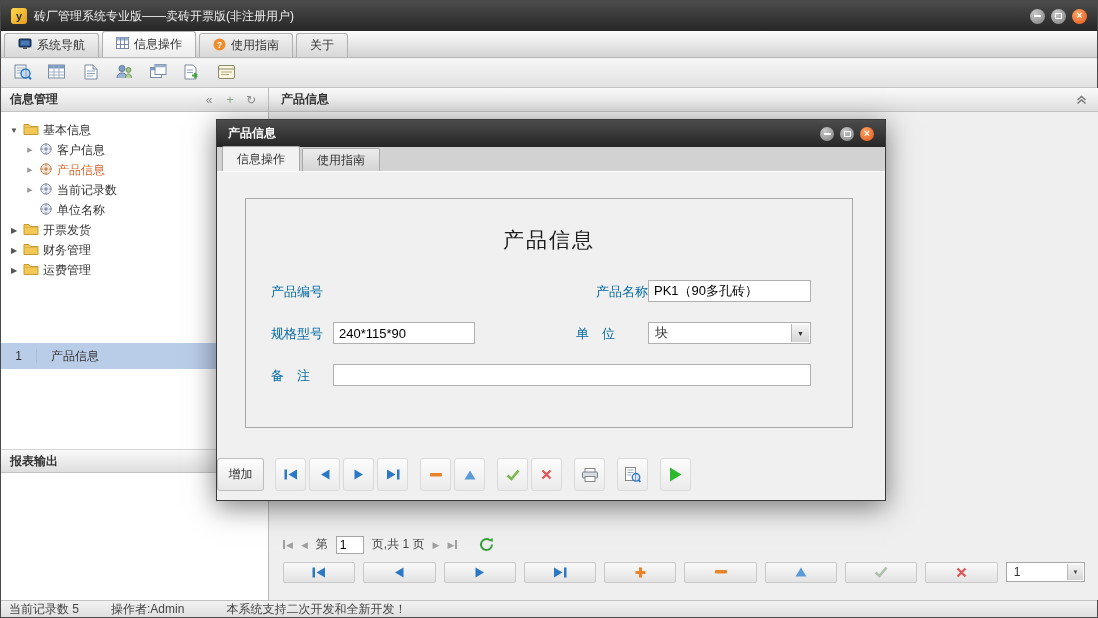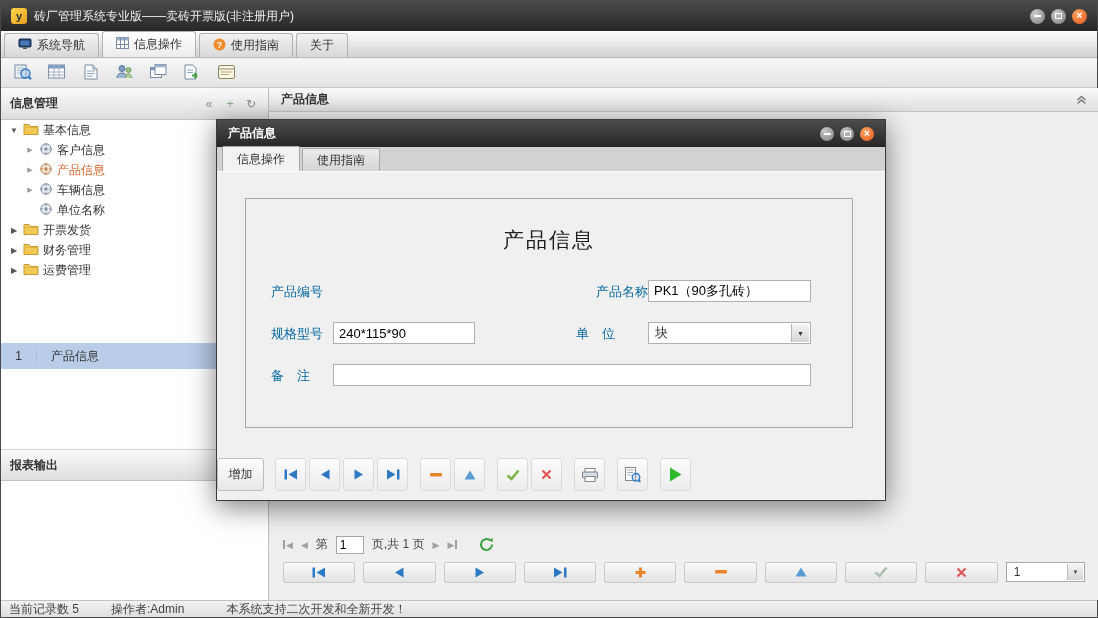--- a/index.html
+++ b/index.html
@@ -35,21 +35,21 @@
   
   .toolbar { position:absolute; left:0; top:58px; width:1096px; height:29px;
              background:linear-gradient(#f6f6f6,#e2e2e2); border-bottom:1px solid #c6c6c6;
              display:flex; align-items:center; padding-left:8px; gap:7px; }
   .tool-btn { width:27px; height:24px; display:flex; align-items:center; justify-content:center;
               border-radius:3px; cursor:pointer; }
 
   
   .sidebar { position:absolute; left:0; top:87px; width:268px; height:512px; background:#fff;
              border-right:1px solid #bdbdbd; }
-  .section-header { position:absolute; left:0; width:100%; height:32px;
+  .section-header { position:absolute; left:0; width:100%; height:24px;
                     background:linear-gradient(#fafafa,#dedede); border-bottom:1px solid #c3c3c3;
                     display:flex; align-items:center; padding:0 9px; font-weight:bold; }
   .sh-top { top:0; }  .sh-info { top:231px; border-top:1px solid #d4d4d4; }  .sh-report { top:361px; border-top:1px solid #d4d4d4; }
   .sidebar-tools { margin-left:auto; display:flex; gap:5px; align-items:center; }
   .sbtn { width:16px; height:16px; display:flex; align-items:center; justify-content:center;
           color:#8a8a8a; font-weight:normal; cursor:pointer; }
   .sbtn.plus { color:#8aa88a; font-size:13px; }
   .tree { position:absolute; top:24px; left:0; width:100%; padding-top:8px; }
   .trow { height:20px; display:flex; align-items:center; gap:4px; cursor:pointer; }
   .trow .arrow { color:#555; font-size:8px; width:10px; text-align:center; }
@@ -269,21 +269,21 @@
             </svg></span>
         <span class="lbl">产品信息</span>
       </div>
       <div class="trow lvl1">
         <span class="arrow sm">▶</span>
         <span><svg width="14" height="14">
               <circle cx="7" cy="7" r="5.2" fill="#e4e9f1" stroke="#8a93a6"></circle>
               <circle cx="7" cy="7" r="1.7" fill="#8a93a6"></circle>
               <path d="M7 1v3M7 10v3M1 7h3M10 7h3" stroke="#8a93a6"></path>
             </svg></span>
-        <span class="lbl">车辆信息</span>
+        <span class="lbl">当前记录数</span>
       </div>
       <div class="trow lvl1">
         <span class="arrow sm none"></span>
         <span><svg width="14" height="14">
               <circle cx="7" cy="7" r="5.2" fill="#e4e9f1" stroke="#8a93a6"></circle>
               <circle cx="7" cy="7" r="1.7" fill="#8a93a6"></circle>
               <path d="M7 1v3M7 10v3M1 7h3M10 7h3" stroke="#8a93a6"></path>
             </svg></span>
         <span class="lbl">单位名称</span>
       </div>

